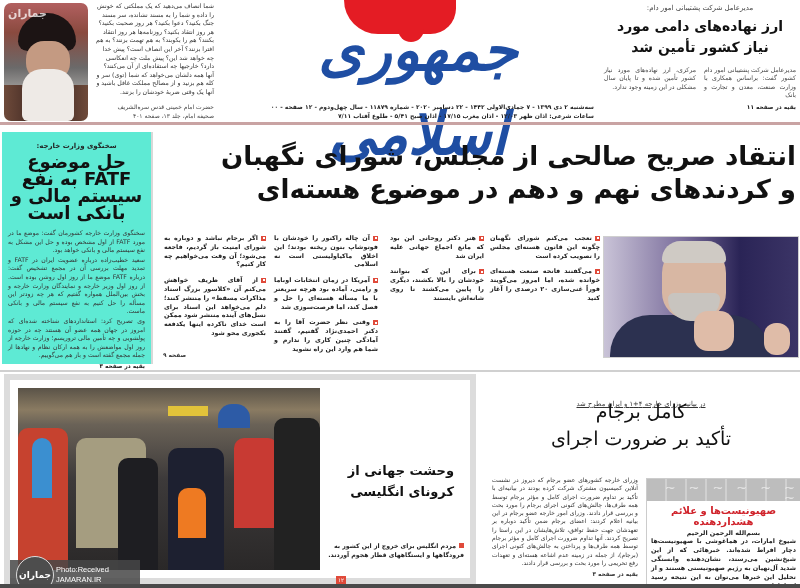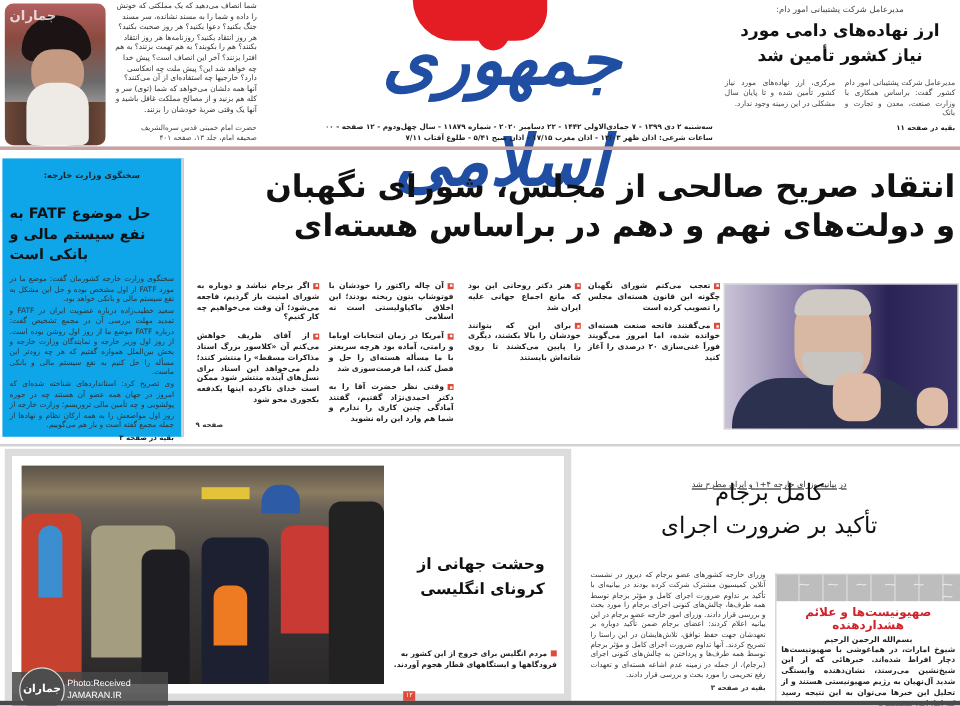--- a/index.html
+++ b/index.html
@@ -32,23 +32,23 @@
   #issue-line2 { top: 111px; }
 
   #top-right-story { position:absolute; left: 604px; top: 2px; width: 192px; height: 118px; }
   #top-right-story .kicker { font-size: 7px; color:#444; text-align:center; margin-top: 2px; }
   #top-right-story .hl { font-size: 14px; font-weight: bold; line-height: 21px; text-align:center; margin-top: 4px; color:#111; }
   #top-right-story .cols { display:flex; gap: 8px; margin-top: 8px; }
   #top-right-story .col { flex:1; font-size: 6.2px; line-height: 8.4px; color:#444; text-align: justify; }
   #top-right-story .more { font-size: 5.8px; font-weight:bold; margin-top: 4px; }
 
   
-  #fatf-box { position:absolute; left: 2px; top: 132px; width: 151px; height: 232px; background:#0ea5e9; border-right: 2px solid #d8d8d8; padding: 6px 6px; }
+  #fatf-box { position:absolute; left: 2px; top: 132px; width: 151px; height: 232px; background:#5eead4; border-right: 2px solid #d8d8d8; padding: 6px 6px; }
   #fatf-box .kicker { font-size: 7px; font-weight:bold; text-align:center; color:#222; margin-top: 4px; }
-  #fatf-box .hl { font-size: 12px; font-weight: bold; line-height: 17px; text-align:left; color:#111; margin-top: 20px; }
+  #fatf-box .hl { font-size: 18px; font-weight: bold; line-height: 17px; text-align:center; color:#111; margin-top: 3px; }
   #fatf-box .body { font-size: 6.2px; line-height: 8.6px; color:#333; text-align: justify; margin-top: 8px; }
   #fatf-box .body p { margin-bottom: 1px; }
   #fatf-box .more { font-size: 5.8px; font-weight:bold; margin-top: 3px; }
 
   
   #main-headline { position:absolute; left: 160px; top: 140px; width: 636px; text-align:center; font-size: 26px; font-weight: bold; line-height: 33px; color:#111; }
 
   
   .bullet-col { position:absolute; top: 234px; font-size: 6.4px; line-height: 8.8px; color:#222; font-weight:bold; }
   .bullet-col .item { margin-bottom: 7px; text-align: justify; }
@@ -142,21 +142,21 @@
   <div class="body">
     <p>سخنگوی وزارت خارجه کشورمان گفت: موضع ما در مورد FATF از اول مشخص بوده و حل این مشکل به نفع سیستم مالی و بانکی خواهد بود.</p>
     <p>سعید خطیب‌زاده درباره عضویت ایران در FATF و تمدید مهلت بررسی آن در مجمع تشخیص گفت: درباره FATF موضع ما از روز اول روشن بوده است. از روز اول وزیر خارجه و نمایندگان وزارت خارجه و بخش بین‌الملل همواره گفتیم که هر چه زودتر این مسأله را حل کنیم به نفع سیستم مالی و بانکی ماست.</p>
     <p>وی تصریح کرد: استانداردهای شناخته شده‌ای که امروز در جهان همه عضو آن هستند چه در حوزه پولشویی و چه تأمین مالی تروریسم؛ وزارت خارجه از روز اول مواضعش را به همه ارکان نظام و نهادها از جمله مجمع گفته است و باز هم می‌گوییم.</p>
   </div>
   <div class="more">بقیه در صفحه ۳</div>
 </div>
 
 <div id="main-headline" class="rtl" style="text-align:right">
   <div>انتقاد صریح صالحی از مجلس، شورای نگهبان</div>
-  <div>و دولت‌های نهم و دهم در براساس هسته‌ای</div>
+  <div>و کردند‌های نهم و دهم در موضوع هسته‌ای</div>
 </div>
 
 <div id="bcol-1" class="bullet-col rtl">
   <div class="item"><span class="sq"></span><span>تعجب می‌کنم شورای نگهبان چگونه این قانون هسته‌ای مجلس را تصویب کرده است</span></div>
   <div class="item"><span class="sq"></span><span>می‌گفتند فاتحه صنعت هسته‌ای خوانده شده، اما امروز می‌گویند فوراً غنی‌سازی ۲۰ درصدی را آغاز کنید</span></div>
 </div>
 <div id="bcol-2" class="bullet-col rtl">
   <div class="item"><span class="sq"></span><span>هنر دکتر روحانی این بود که مانع اجماع جهانی علیه ایران شد</span></div>
   <div class="item"><span class="sq"></span><span>برای این که بتوانند خودشان را بالا بکشند، دیگری را پایین می‌کشند تا روی شانه‌اش بایستند</span></div>
 </div>

